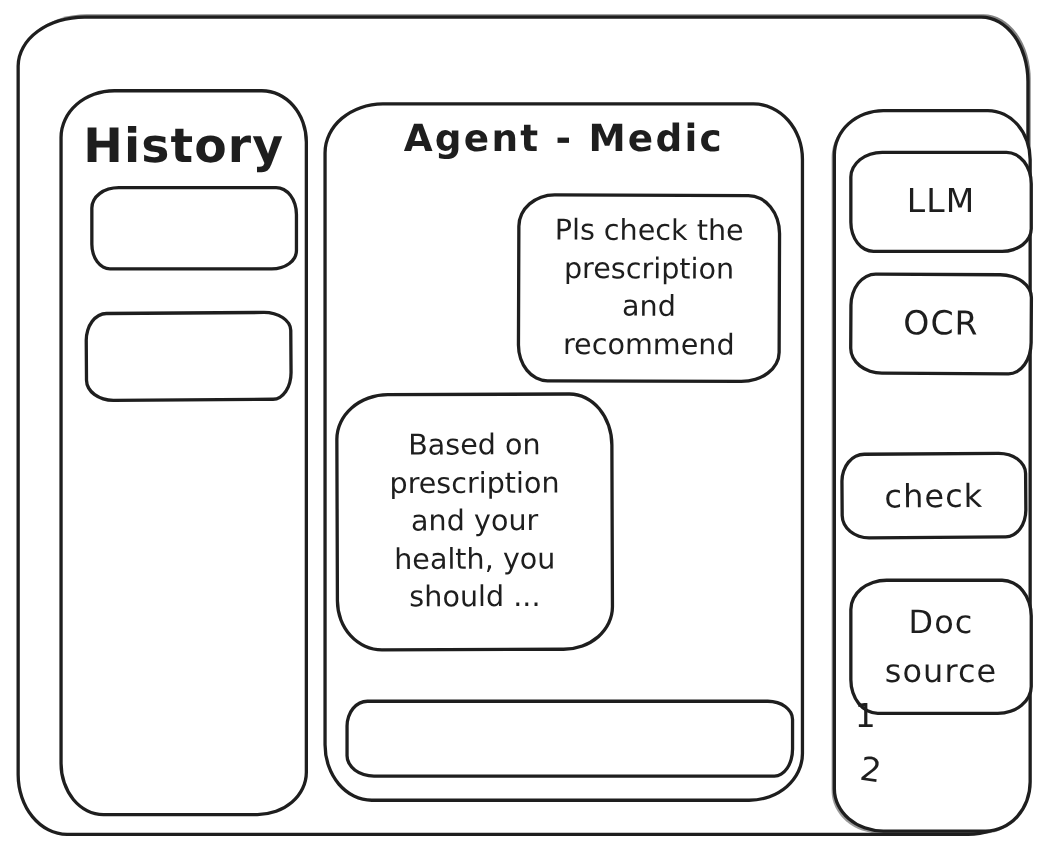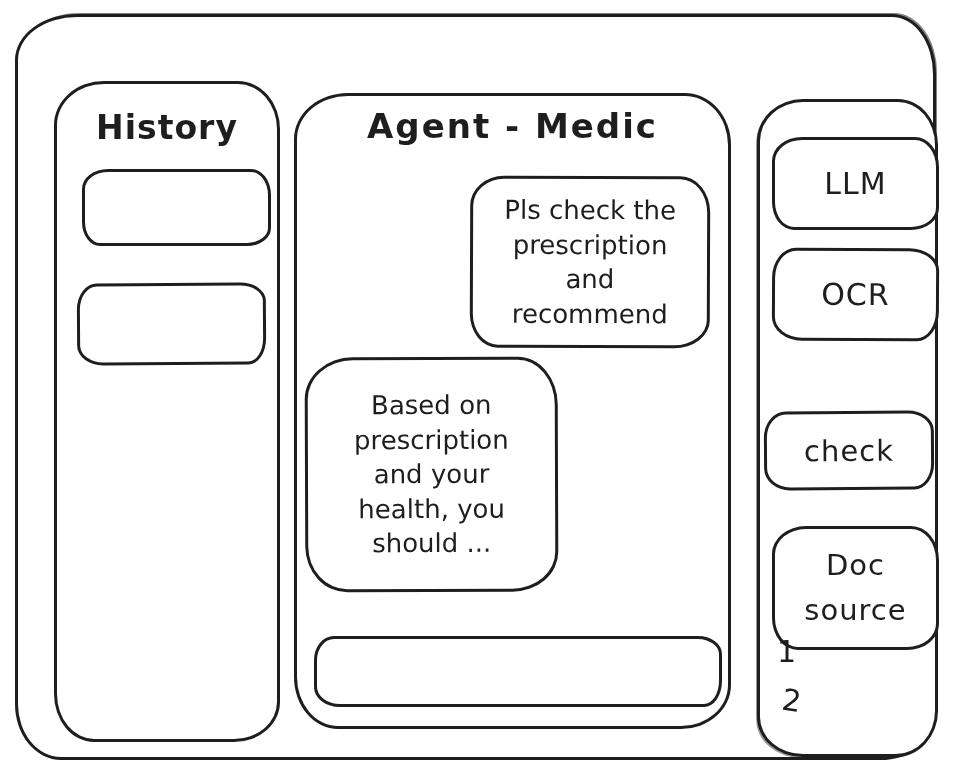--- a/index.html
+++ b/index.html
@@ -33,21 +33,21 @@
     border-radius: 62px 44px 56px 46px / 46px 60px 44px 56px;
     box-shadow: 2px -2px 0 -1px rgba(30,30,30,0.55);
   }
   
   .history-panel {
     left: 36px; top: 64px; width: 226px; height: 661px;
     border-radius: 50px 42px 46px 40px / 44px 48px 40px 48px;
   }
   .panel-title {
     text-align: center;
-    font-size: 33px;
+    font-size: 43px;
     font-weight: 600;
     letter-spacing: 1px;
     padding-top: 24px;
   }
   .history-item {
     position: absolute;
     border: 3px solid var(--ink);
     background: var(--bg);
     cursor: pointer;
   }

